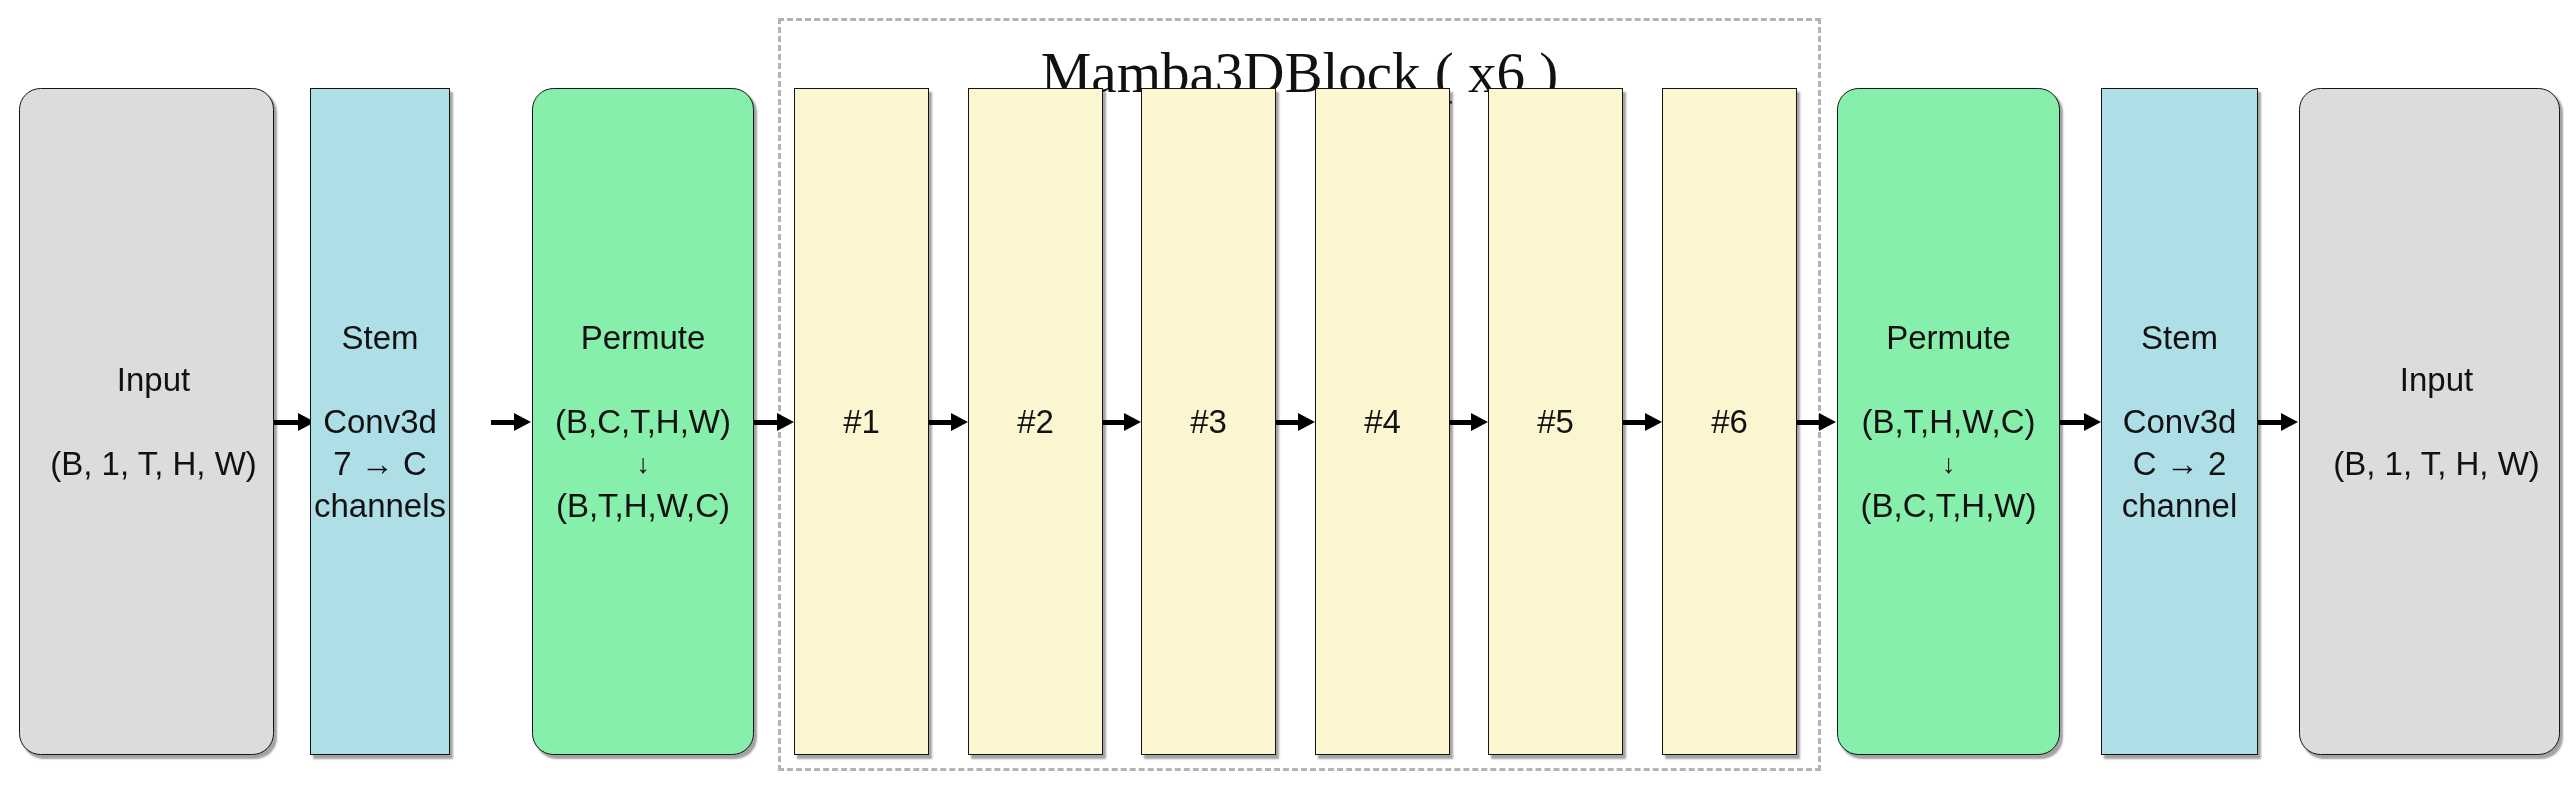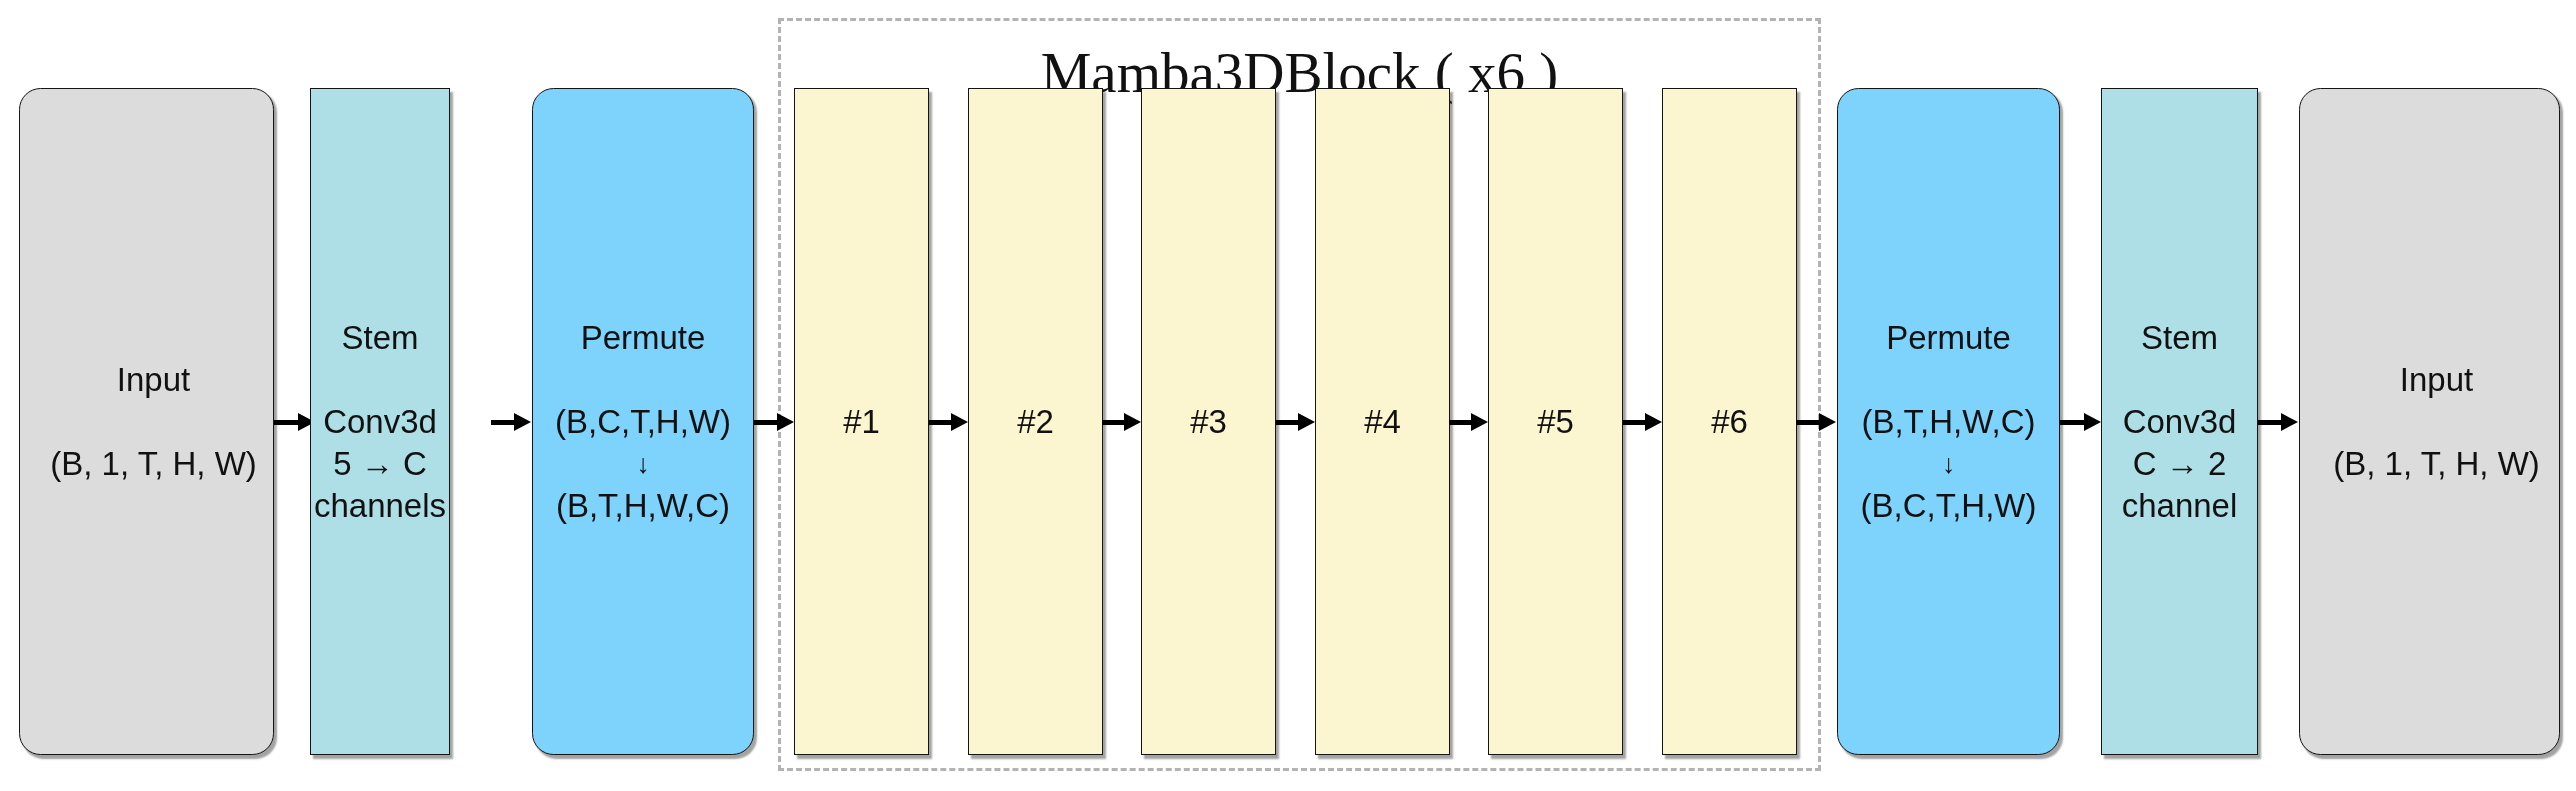--- a/index.html
+++ b/index.html
@@ -10,21 +10,21 @@
     background: #ffffff;
     overflow: hidden;
   }
 
   
   .node {
     position: absolute;
     top: 88px; height: 667px;
     box-sizing: border-box;
     border: 1.8px solid #141414;
-    background: #7dd3fc;
+    background: #86efac;
     display: flex; flex-direction: column;
     justify-content: center; align-items: center;
     text-align: center;
     font-size: 33px; color: #111111;
     box-shadow: 3px 3.6px 1.8px rgba(50,50,50,0.45);
   }
   .rounded { border-radius: 21.6px; }
   .gray   { background: #dcdcdc; padding-left: 14px; }
   .cyan   { background: #aedee6; }
   .yellow { background: #fcf6d0; }
@@ -102,21 +102,21 @@
 
   <div class="arrow" id="a1">
     <div class="shaft"></div>
     <div class="tip"></div>
   </div>
 
   <div class="node cyan" id="n-stem">
     <div class="line">Stem</div>
     <div class="blank"></div>
     <div class="line">Conv3d</div>
-    <div class="line">5 → C</div>
+    <div class="line">7 → C</div>
     <div class="line">channels</div>
   </div>
 
   <div class="arrow" id="a2">
     <div class="shaft"></div>
     <div class="tip"></div>
   </div>
 
   <div class="node rounded" id="n-permin">
     <div class="line">Permute</div>

